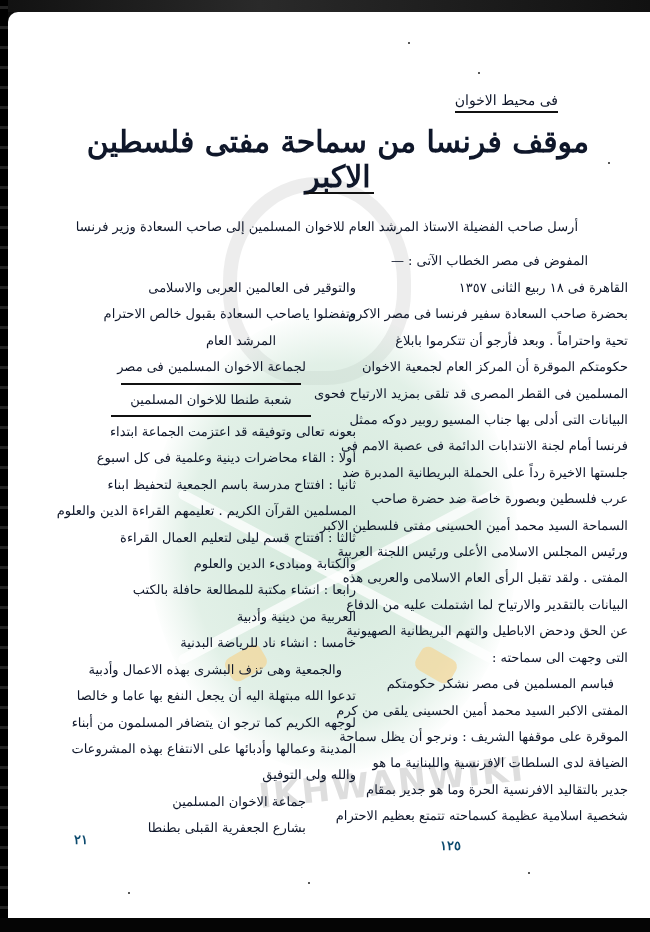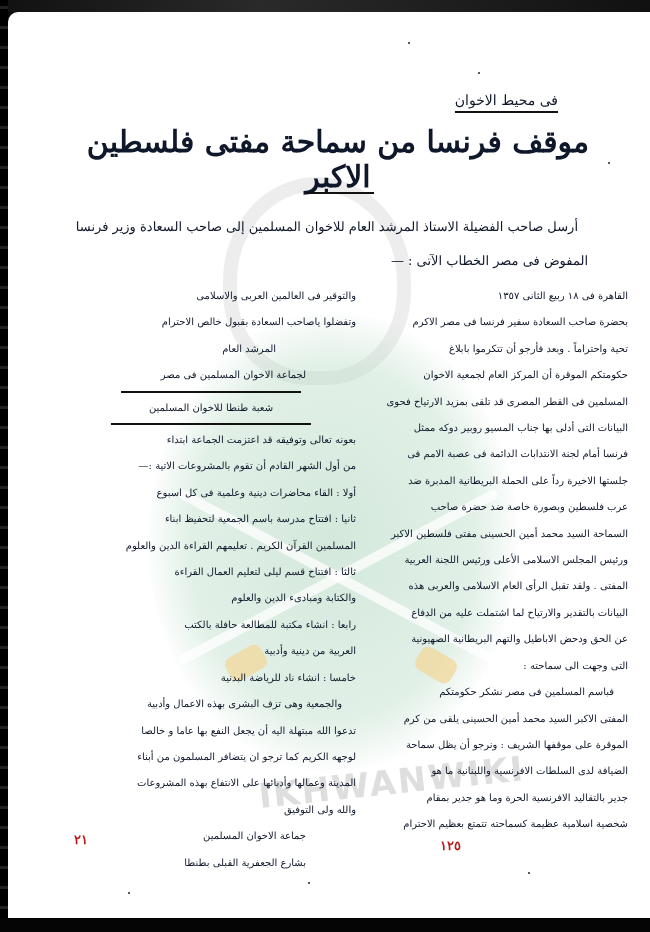--- a/index.html
+++ b/index.html
@@ -65,33 +65,33 @@
     font-size: 30px; font-weight: bold; text-align: center; left: 50px; right: auto;
   }
   .title-rule { position: absolute; left: 298px; top: 180px; width: 68px; height: 2px; background: #111; }
   .intro {
     position: absolute; right: 62px; top: 198px; width: 520px;
     font-size: 13px; line-height: 34px;
   }
   .intro p { margin: 0; }
   .intro .l1 { padding-right: 10px; }
   .col {
-    position: absolute; font-size: 10px; line-height: 26.4px; margin-top: 8px;
+    position: absolute; font-size: 13px; line-height: 26.4px;
   }
   .col p { margin: 0; white-space: nowrap; }
   .col-right { right: 22px; top: 263px; width: 300px; text-align: right; }
   .col-left { left: 58px; top: 263px; width: 290px; }
   .indent { padding-right: 14px; }
   .center { text-align: center; }
   .sig-line { padding-right: 50px; }
   .rule { height: 2px; background: #111; margin: 2px auto; }
   .rule-1 { width: 180px; }
   .rule-2 { width: 200px; }
   .page-num {
-    position: absolute; font-size: 13px; color: #b91c1c; font-weight: bold;
+    position: absolute; font-size: 13px; color: #0c4a6e; font-weight: bold;
   }
   .pn-right { left: 432px; top: 826px; }
   .pn-left { left: 66px; top: 820px; }
   .speck { position: absolute; width: 2px; height: 2px; background: #222; border-radius: 50%; }
 </style>
 </head>
 <body>
 
 <div class="top-edge"></div>
 <div class="left-edge"></div>
@@ -141,21 +141,20 @@
 
   <div class="rtl col col-left">
     <p>والتوقير فى العالمين العربى والاسلامى</p>
     <p>وتفضلوا ياصاحب السعادة بقبول خالص الاحترام</p>
     <p class="sig-line" style="padding-right:80px">المرشد العام</p>
     <p class="sig-line">لجماعة الاخوان المسلمين فى مصر</p>
     <div class="rule rule-1"></div>
     <p class="center">شعبة طنطا للاخوان المسلمين</p>
     <div class="rule rule-2"></div>
     <p>بعونه تعالى وتوفيقه قد اعتزمت الجماعة ابتداء</p>
-    <p>من أول الشهر القادم أن تقوم بالمشروعات الاتية :—</p>
     <p>أولا : القاء محاضرات دينية وعلمية فى كل اسبوع</p>
     <p>ثانيا : افتتاح مدرسة باسم الجمعية لتحفيظ ابناء</p>
     <p>المسلمين القرآن الكريم . تعليمهم القراءة الدين والعلوم</p>
     <p>ثالثا : افتتاح قسم ليلى لتعليم العمال القراءة</p>
     <p>والكتابة ومبادىء الدين والعلوم</p>
     <p>رابعا : انشاء مكتبة للمطالعة حافلة بالكتب</p>
     <p>العربية من دينية وأدبية</p>
     <p>خامسا : انشاء ناد للرياضة البدنية</p>
     <p class="indent">والجمعية وهى تزف البشرى بهذه الاعمال وأدبية</p>
     <p>تدعوا الله مبتهلة اليه أن يجعل النفع بها عاما و خالصا</p>

